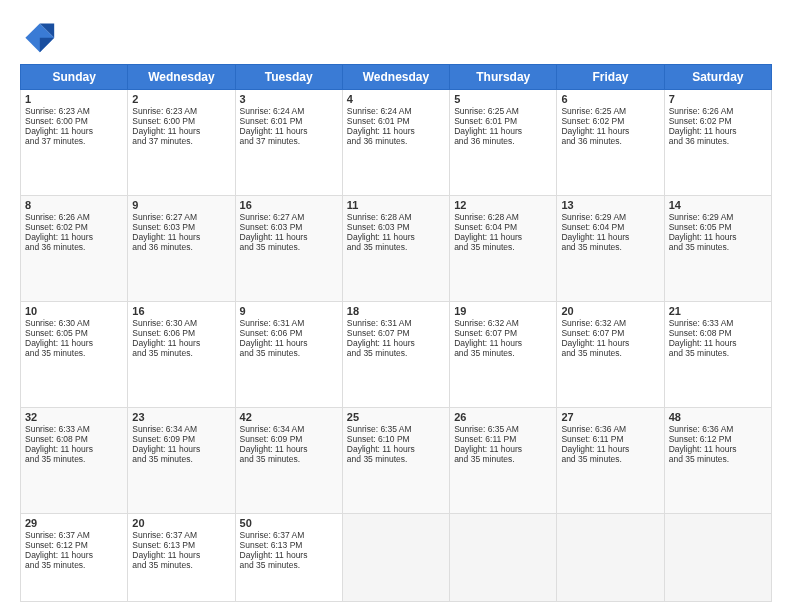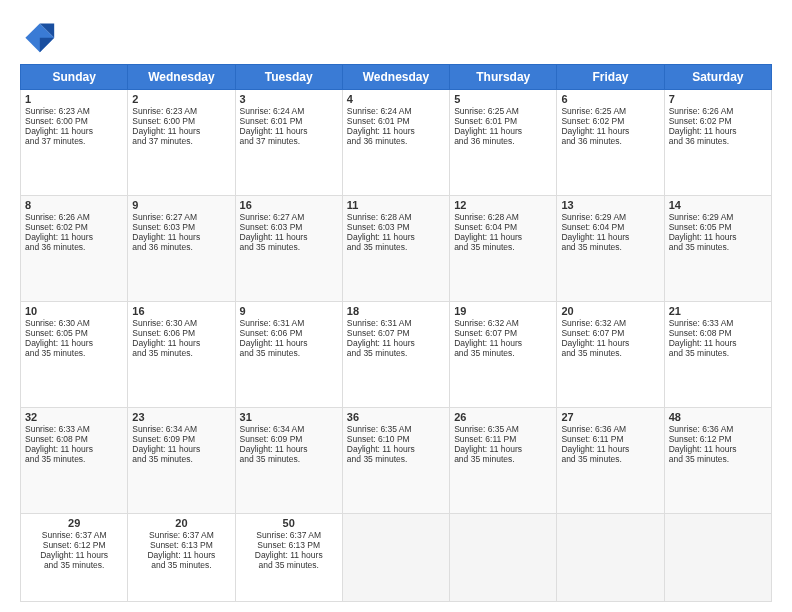--- a/index.html
+++ b/index.html
@@ -77,21 +77,20 @@
       font-size: 11px;
       font-weight: bold;
       display: block;
       margin-bottom: 1px;
     }
     .week-row td {
       height: 78px;
     }
     .last-row td {
       height: 65px;
-      text-align: center;
     }
   </style>
 </head>
 <body>
 
 <div class="page">
   <div class="header">
     <div class="logo">
       <svg class="logo-icon" viewBox="0 0 40 40">
         <polygon points="22,6 38,22 22,38 6,22" fill="#3a7bd5"></polygon>
@@ -284,28 +283,28 @@
             <div>and 35 minutes.</div>
           </td>
           <td>
             <span class="day-num">23</span>
             <div>Sunrise: 6:34 AM</div>
             <div>Sunset: 6:09 PM</div>
             <div>Daylight: 11 hours</div>
             <div>and 35 minutes.</div>
           </td>
           <td>
-            <span class="day-num">31</span>
+            <span class="day-num">42</span>
             <div>Sunrise: 6:34 AM</div>
             <div>Sunset: 6:09 PM</div>
             <div>Daylight: 11 hours</div>
             <div>and 35 minutes.</div>
           </td>
           <td>
-            <span class="day-num">36</span>
+            <span class="day-num">25</span>
             <div>Sunrise: 6:35 AM</div>
             <div>Sunset: 6:10 PM</div>
             <div>Daylight: 11 hours</div>
             <div>and 35 minutes.</div>
           </td>
           <td>
             <span class="day-num">26</span>
             <div>Sunrise: 6:35 AM</div>
             <div>Sunset: 6:11 PM</div>
             <div>Daylight: 11 hours</div>

